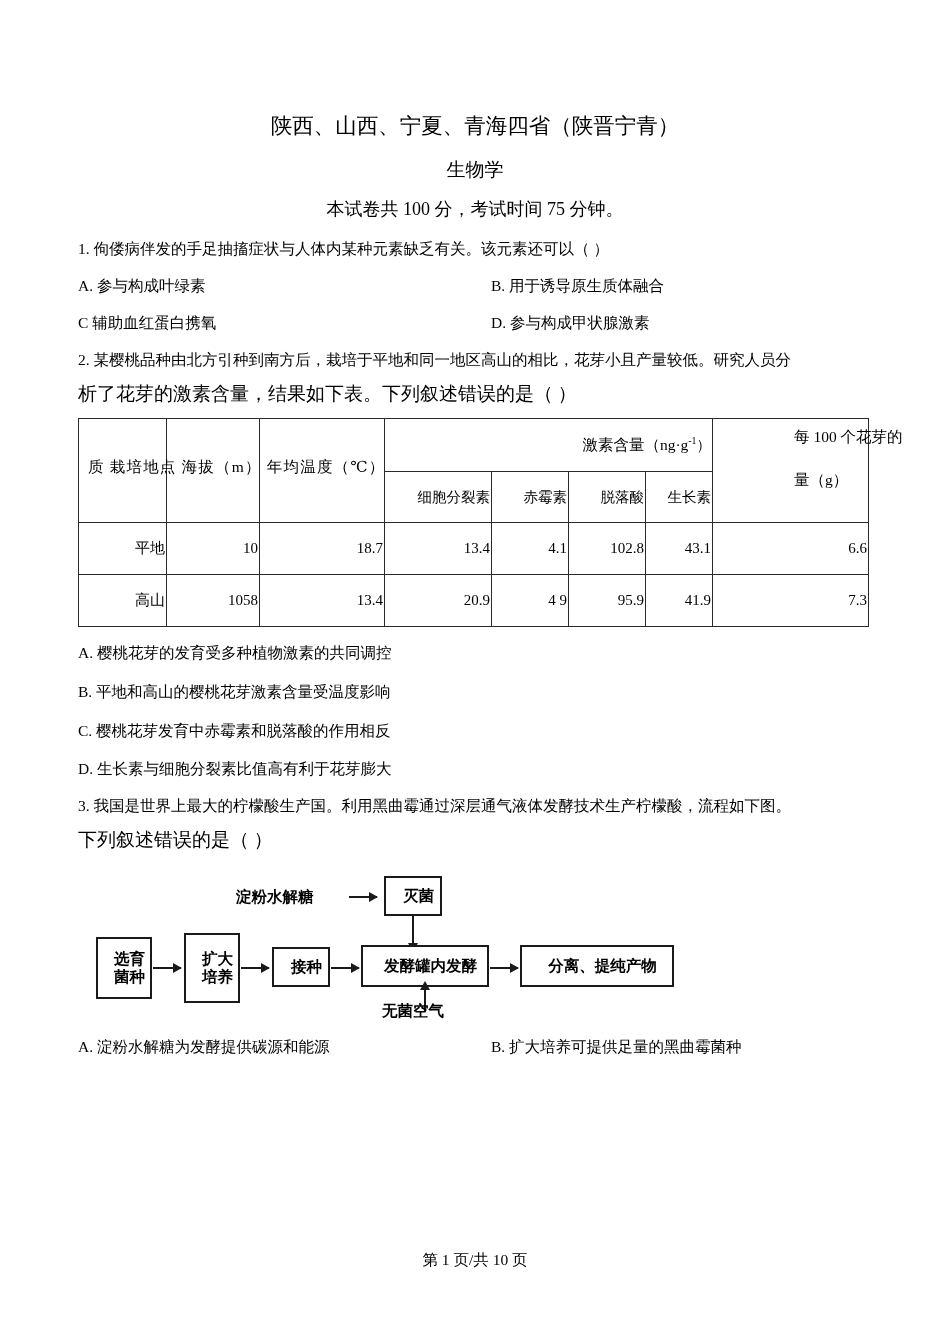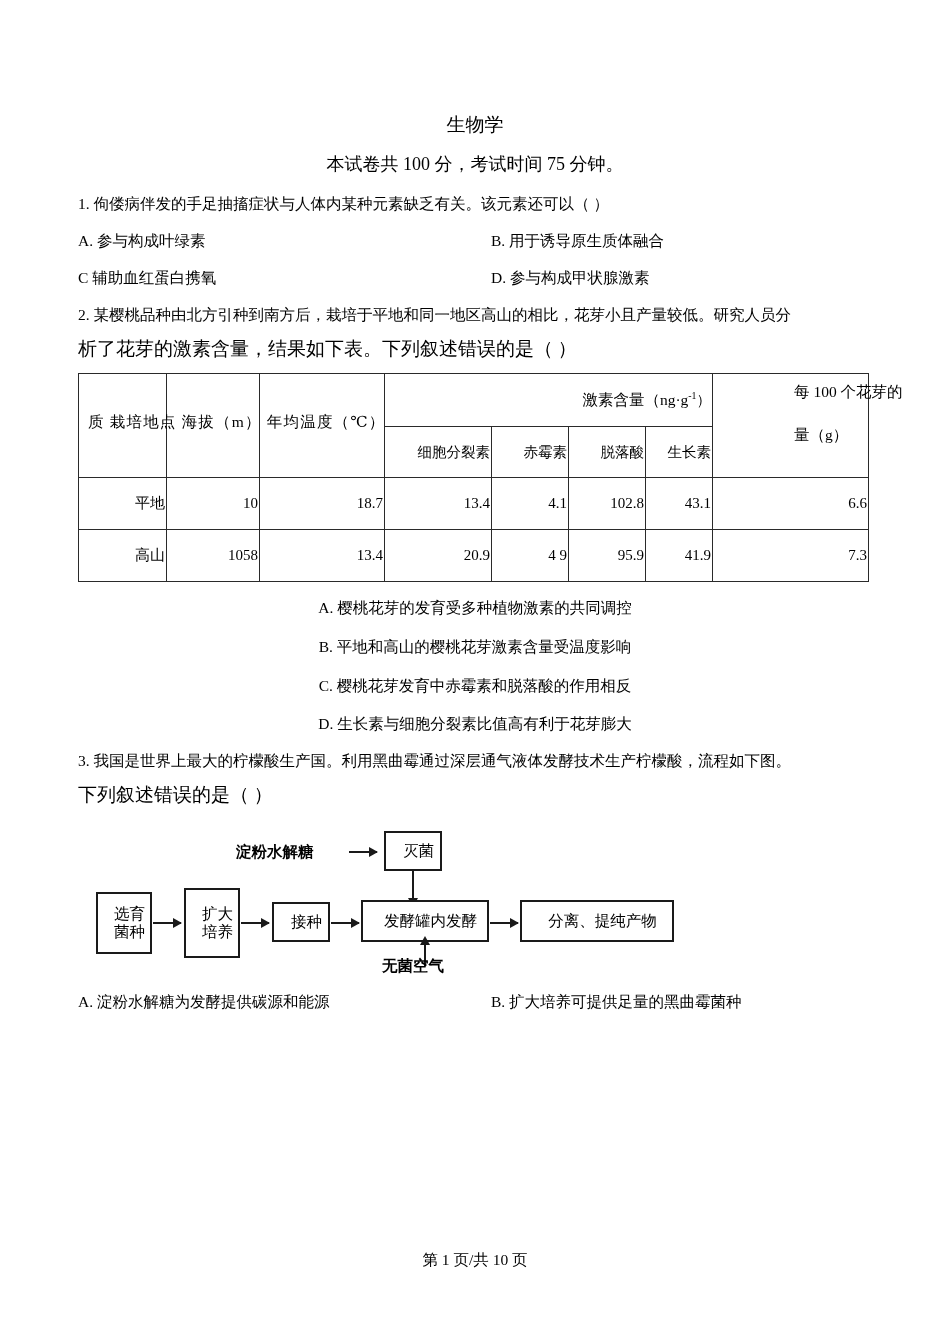--- a/index.html
+++ b/index.html
@@ -87,21 +87,20 @@
   }
   .opt-col {
     width: 50%;
     box-sizing: border-box;
   }
   .opt-col.right { padding-left: 16px; }
   .opt-single {
     font-size: 15.5px;
     line-height: 1.6;
     margin: 14px 0 0 0;
-    text-align: center;
   }
 
   
   .data-table-wrap {
     position: relative;
     margin: 8px 0 0 0;
     width: 790px;
   }
   table.data-table {
     border-collapse: collapse;
@@ -166,21 +165,21 @@
   }
   .dbox {
     position: absolute;
     border: 2px solid #1a1a1a;
     background: #ffffff;
     display: flex;
     align-items: center;
     justify-content: center;
     text-align: center;
     line-height: 1.12;
-    font-weight: 400;
+    font-weight: 700;
     box-sizing: border-box;
     padding-left: 11px;
   }
   .dlabel {
     position: absolute;
     white-space: nowrap;
     font-weight: 600;
   }
   .harrow {
     position: absolute;
@@ -232,20 +231,21 @@
     text-align: center;
     font-size: 15.5px;
   }
 </style>
 </head>
 <body>
 
 <div class="page">
   <div class="content">
 
+    <div class="title-sub">陕西、山西、宁夏、青海四省（陕晋宁青）</div>
     <div class="title-subject">生物学</div>
     <div class="title-note">本试卷共 100 分，考试时间 75 分钟。</div>
 
 
     <div class="qtext">1. 佝偻病伴发的手足抽搐症状与人体内某种元素缺乏有关。该元素还可以（     ）</div>
     <div class="opt-row">
       <div class="opt-col">A. 参与构成叶绿素</div>
       <div class="opt-col right">B. 用于诱导原生质体融合</div>
     </div>
     <div class="opt-row">

